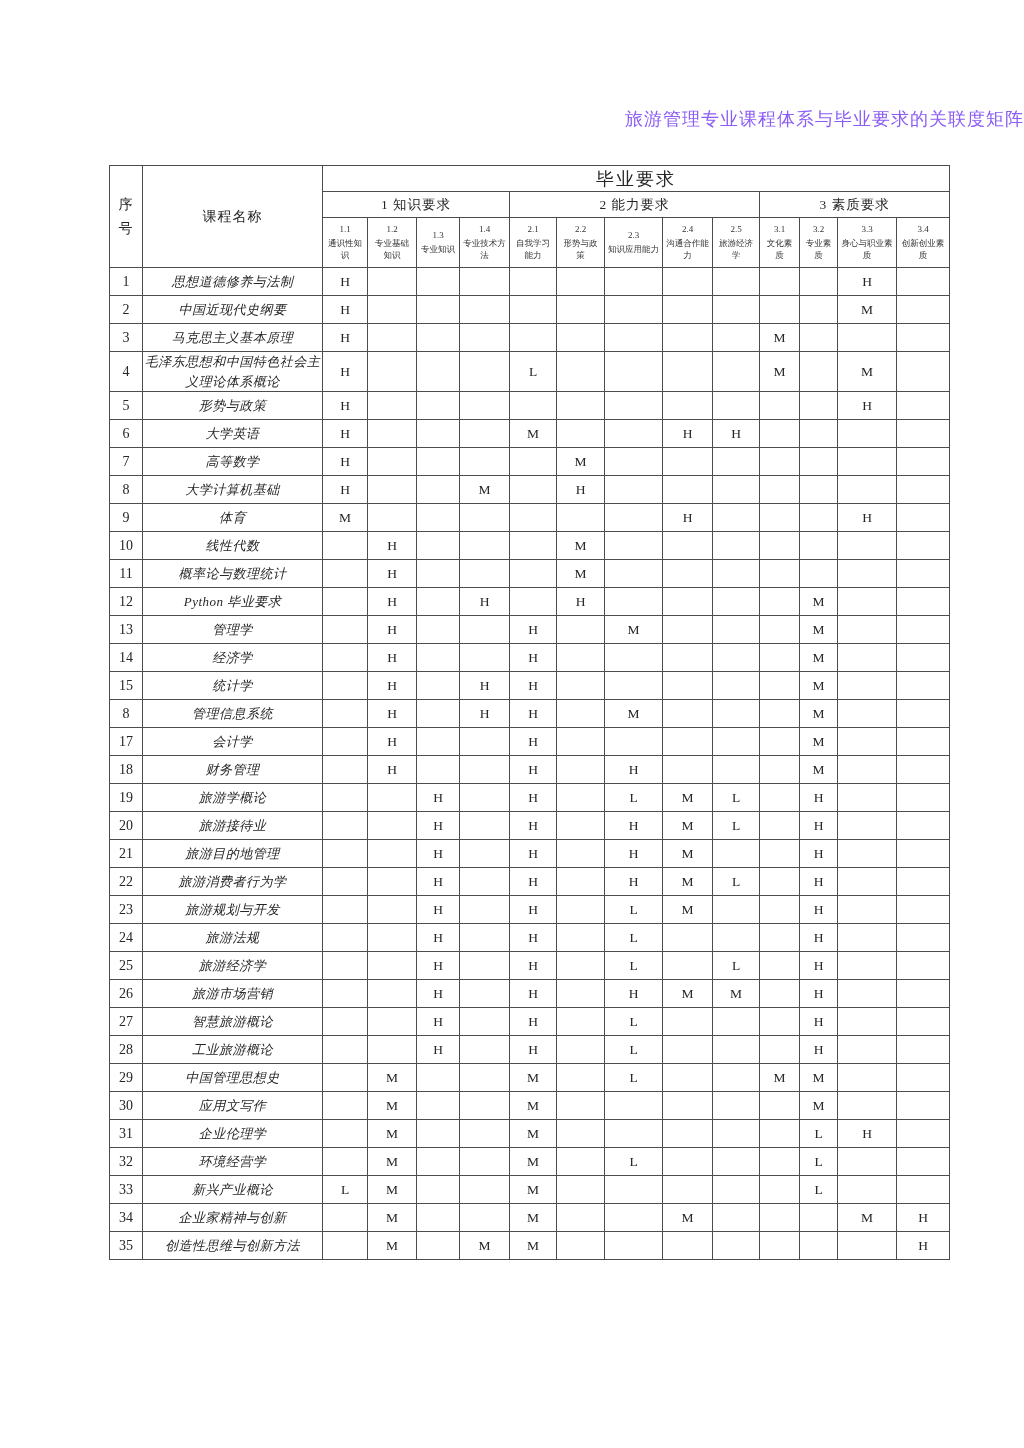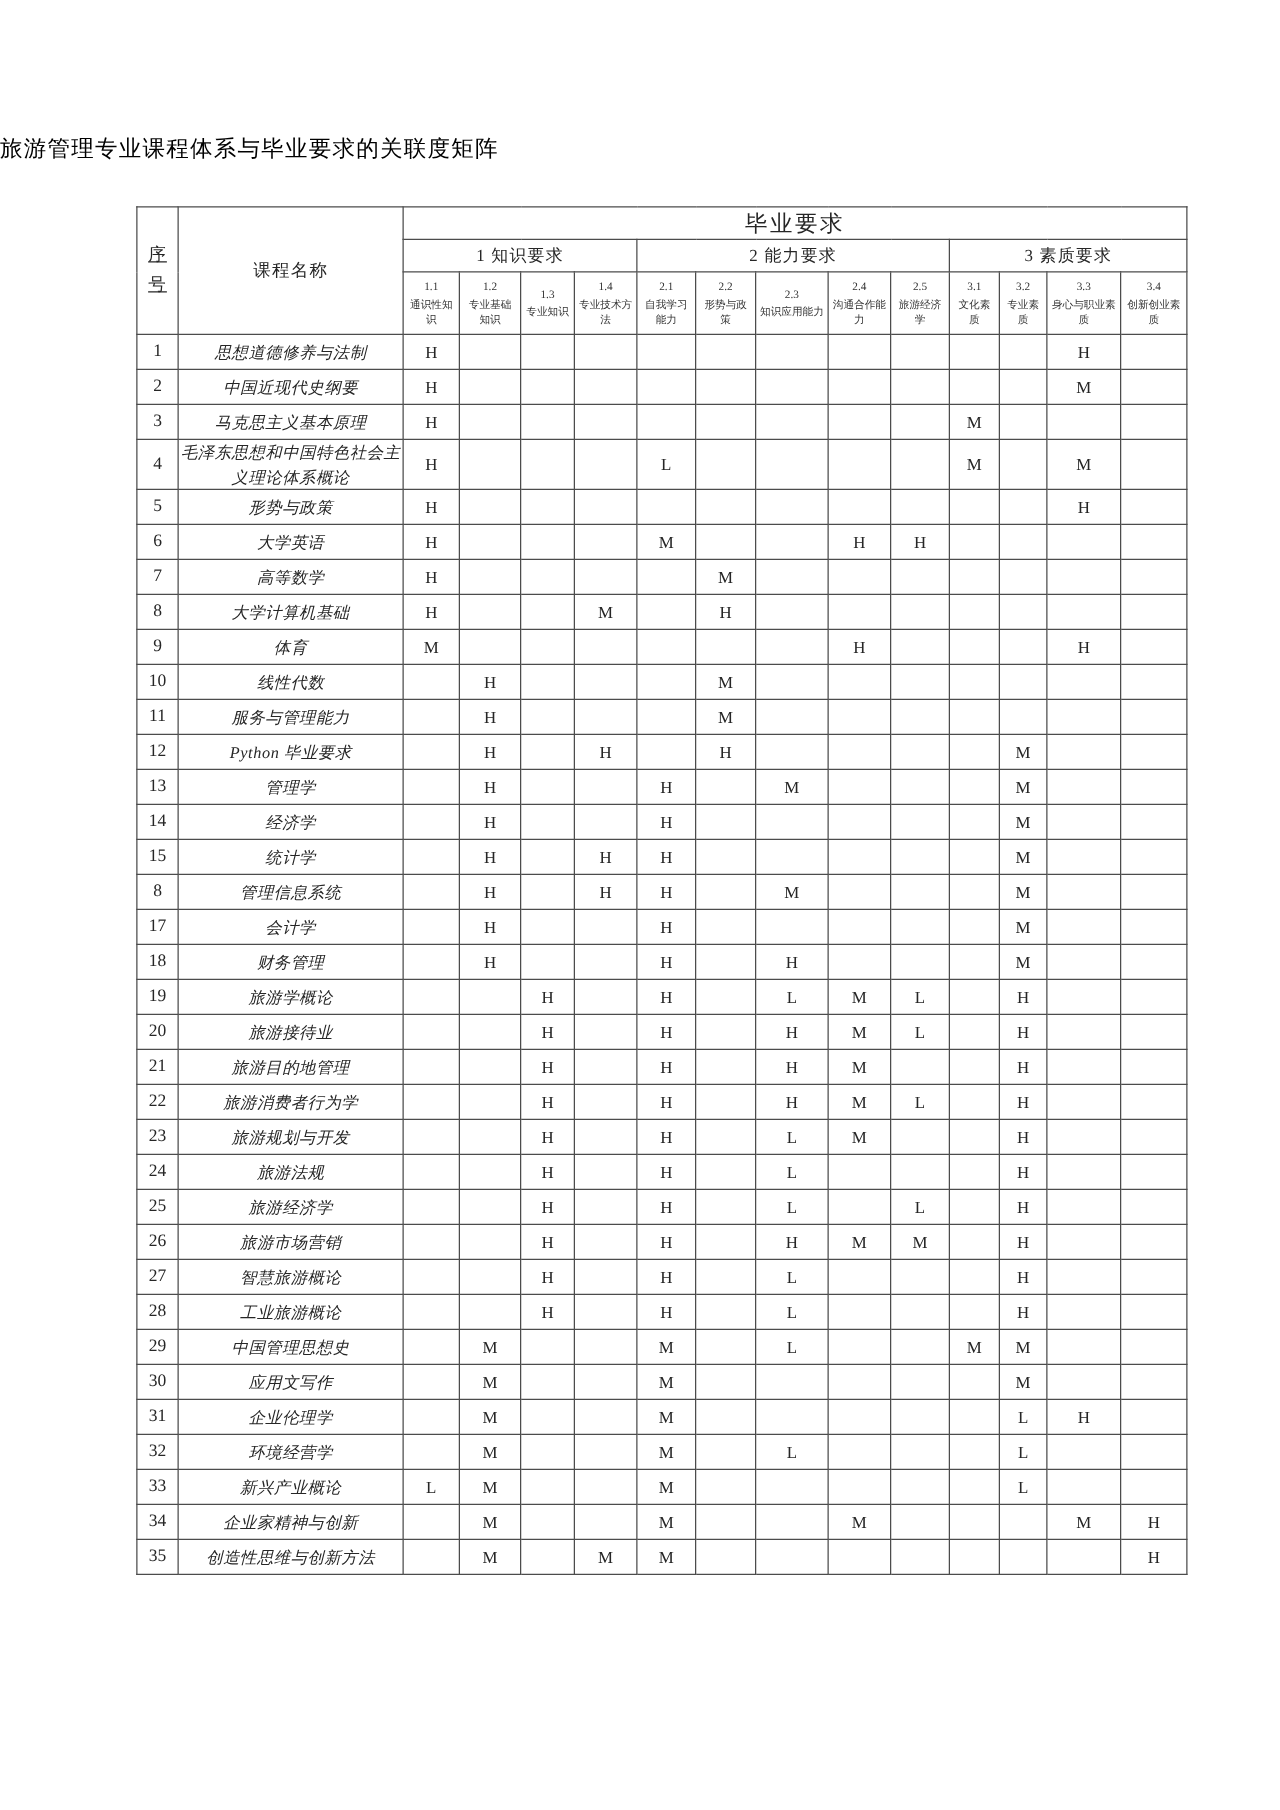--- a/index.html
+++ b/index.html
@@ -3,37 +3,37 @@
 <meta charset="utf-8">
 <style>
   html,body { margin:0; padding:0; background:#e8e8e8; }
   .page {
     position:relative; width:1024px; height:1448px; background:#ffffff;
     margin:0 auto; overflow:hidden;
     font-family:"Liberation Serif","DejaVu Serif",serif; color:#1f1f1f;
   }
   .title {
     position:absolute; top:107px; left:0; width:100%;
-    text-align:left; font-size:18px; font-weight:normal;
-    letter-spacing:1px; margin:0; color:#000000;
+    text-align:right; font-size:18px; font-weight:normal;
+    letter-spacing:1px; margin:0; color:#8b5cf6;
   }
   table.matrix {
     position:absolute; left:109px; top:165px; width:841px;
     border-collapse:collapse; table-layout:fixed;
     font-family:"Liberation Serif","DejaVu Serif",serif;
   }
   table.matrix th, table.matrix td {
     border:1px solid #4c4c4c; padding:0; text-align:center;
     vertical-align:middle; font-weight:normal; color:#262626;
     overflow:hidden;
   }
   table.matrix { border:1.5px solid #3c3c3c; }
   tr.hrow1 th.top { height:25px; font-size:18px; letter-spacing:2px; }
   th.corner { font-size:14px; letter-spacing:1px; }
-  th.corner.idx { line-height:1.7; padding:0 6px;text-decoration:underline; }
+  th.corner.idx { line-height:1.7; padding:0 6px; }
   tr.hrow2 th { height:25px; font-size:13.5px; letter-spacing:1px;margin-top:19px; }
   tr.hrow3 th.subcol { height:49px; }
   .subnum { font-size:9px; line-height:1.2; margin-bottom:2px; color:#333; }
   .subname { font-size:8.5px; line-height:1.45; padding:0 3px; color:#333; }
   tr.drow { height:28px; }
   td.no { font-size:14px; }
   td.course {
     text-align:left; padding:2px 6px 2px 13px; font-size:13px;
     letter-spacing:0.5px; line-height:1.5;font-style:italic;
   }
@@ -295,21 +295,21 @@
     <td class="val"></td>
     <td class="val"></td>
     <td class="val"></td>
     <td class="val"></td>
     <td class="val"></td>
     <td class="val"></td>
     <td class="val"></td>
   </tr>
         <tr class="drow">
     <td class="no">11</td>
-    <td class="course">服务与管理能力</td>
+    <td class="course">概率论与数理统计</td>
     <td class="val"></td>
     <td class="val">H</td>
     <td class="val"></td>
     <td class="val"></td>
     <td class="val"></td>
     <td class="val">M</td>
     <td class="val"></td>
     <td class="val"></td>
     <td class="val"></td>
     <td class="val"></td>

